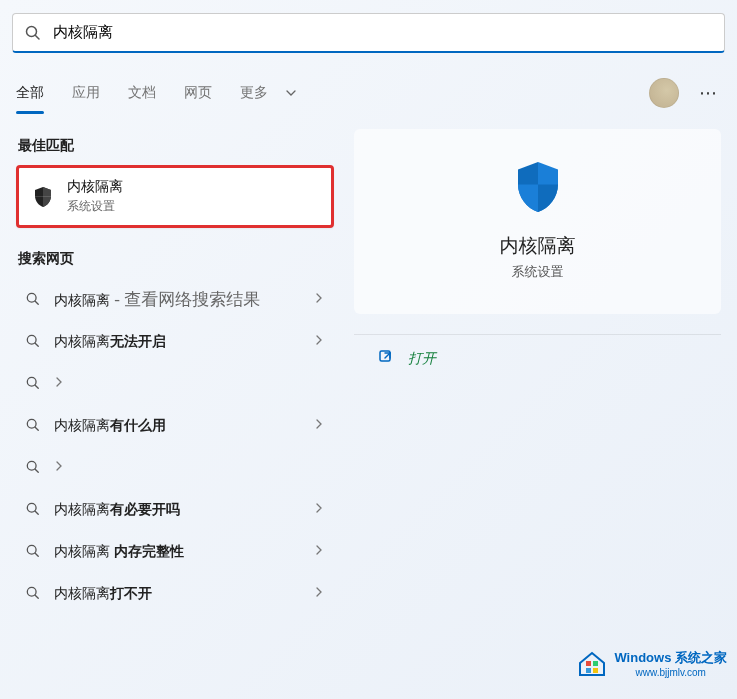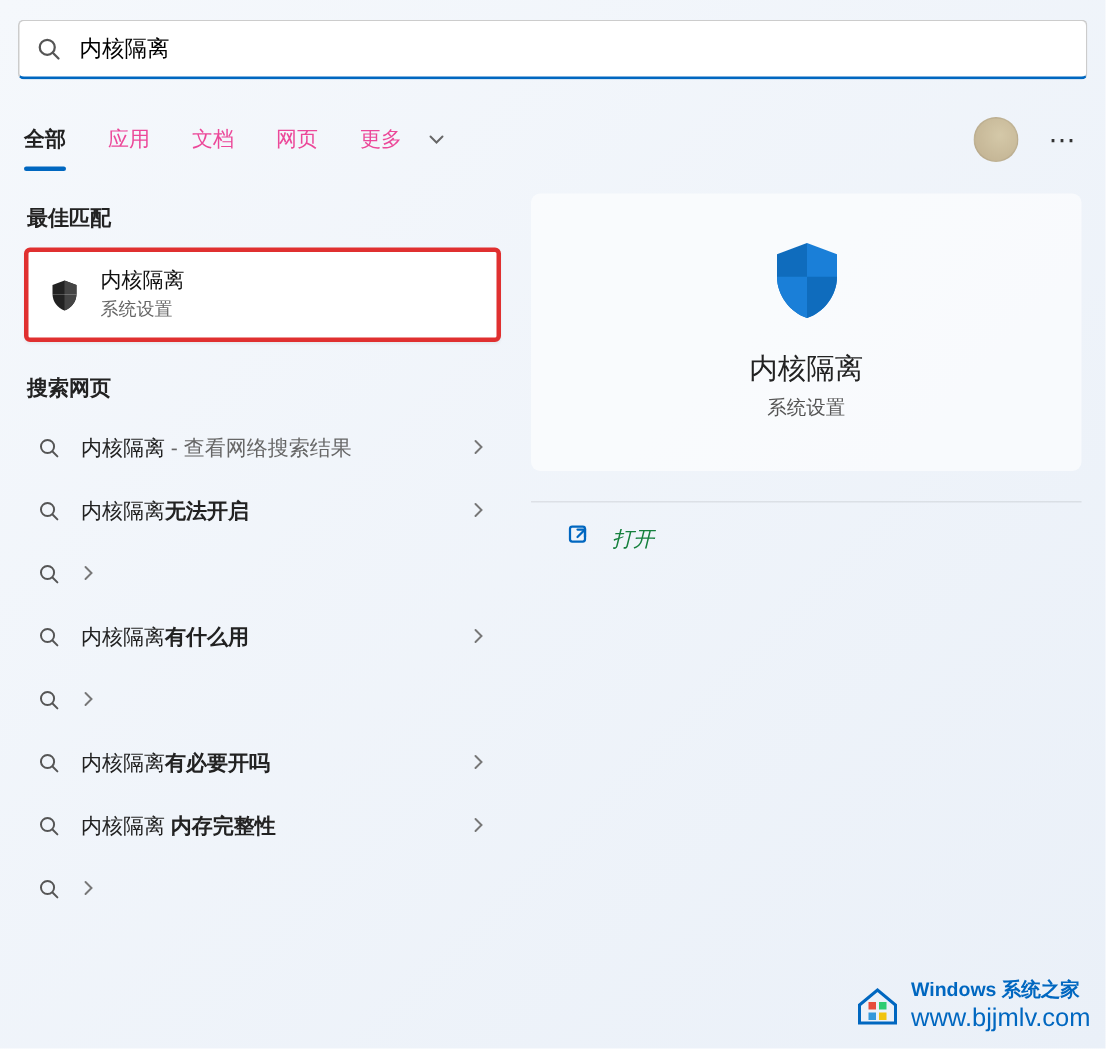--- a/index.html
+++ b/index.html
@@ -3,22 +3,22 @@
   <meta charset="utf-8">
   <style>
     * { margin: 0; padding: 0; box-sizing: border-box; font-family: "Segoe UI", "Microsoft YaHei", sans-serif; }
     body { width: 737px; height: 699px; background: linear-gradient(135deg, #f5f8fc 0%, #eaf0f8 100%); overflow: hidden; position: relative; }
     
     .search-bar { margin: 13px 12px 0 12px; height: 40px; background: #fff; border: 1px solid #ccc; border-bottom: 2px solid #0067c0; border-radius: 4px; display: flex; align-items: center; padding: 0 12px; }
     .search-bar .icon-wrap { width: 20px; display: flex; align-items: center; }
     .search-input { flex: 1; border: none; outline: none; font-size: 15px; background: transparent; margin-left: 8px; }
     
     .tabs-row { display: flex; align-items: center; padding: 0 16px; margin-top: 18px; height: 44px; }
-    .tab { font-size: 14px; color: #ec4899; padding: 6px 0; margin-right: 28px; cursor: pointer; position: relative; }
-    .tab.active { color: #222; font-weight: 700; }
+    .tab { font-size: 14px; color: #737373; padding: 6px 0; margin-right: 28px; cursor: pointer; position: relative; }
+    .tab.active { color: #222; font-weight: 400; }
     .tab.active::after { content: ""; position: absolute; left: 0; right: 0; bottom: -6px; height: 3px; background: #0067c0; border-radius: 2px; }
     .tab-more { display: flex; align-items: center; gap: 18px; }
     .header-right { margin-left: auto; display: flex; align-items: center; gap: 16px; }
     .avatar { width: 30px; height: 30px; border-radius: 50%; background: radial-gradient(circle at 60% 40%, #d4c8a8 0%, #c0b090 100%); border: 1px solid rgba(0,0,0,0.05); }
     .kebab { font-size: 18px; color: #333; cursor: pointer; padding: 4px; }
     
     .content { display: flex; padding: 0 16px; margin-top: 14px; gap: 20px; justify-content: flex-end; }
     .left-col { width: 318px; }
     .right-col { flex: 1; }
     
@@ -27,36 +27,36 @@
     .best-match { display: flex; align-items: center; background: #fff; border-radius: 4px; padding: 10px 12px; box-shadow: 0 1px 2px rgba(0,0,0,0.05); border: 3px solid #e03030; }
     .bm-icon { width: 24px; height: 24px; margin-right: 12px; }
     .bm-texts .title { font-size: 14px; color: #111; }
     .bm-texts .sub { font-size: 12px; color: #666; margin-top: 2px; }
     
     .web-list { margin-top: 4px; }
     .web-item { display: flex; align-items: center; height: 42px; padding: 0 10px; cursor: pointer; border-radius: 3px; }
     .wi-icon { width: 16px; margin-right: 12px; display: flex; }
     .wi-text { flex: 1; font-size: 14px; color: #222; white-space: nowrap; overflow: hidden; }
     .wi-text .bold { font-weight: 600; }
-    .wi-text .suffix { color: #666; font-size: 14px; }
+    .wi-text .suffix { color: #666; font-size: 17px; font-family: Liberation Serif, serif; }
     .wi-chev { color: #777; font-size: 12px; }
     
     .detail-card { background: rgba(255,255,255,0.6); border-radius: 6px; padding: 28px 24px 20px 24px; min-height: 185px; display: flex; flex-direction: column; align-items: center; }
     .shield-big { width: 60px; height: 60px; margin-bottom: 16px; }
     .detail-title { font-size: 19px; color: #222; }
     .detail-sub { font-size: 13px; color: #555; margin-top: 4px; }
     .detail-divider { width: 100%; height: 1px; background: rgba(0,0,0,0.08); margin: 20px 0 0 0; }
     .open-row { display: flex; align-items: center; padding: 14px 24px; cursor: pointer; }
     .open-icon { color: #0067c0; margin-right: 14px; }
     .open-label { font-size: 14px; color: #15803d; font-style: italic; }
     
-    .watermark { position: absolute; right: 10px; bottom: 10px; display: flex; align-items: center; gap: 6px; }
+    .watermark { position: absolute; right: 10px; bottom: 20px; display: flex; align-items: center; gap: 6px; }
     .wm-logo { width: 32px; height: 32px; }
     .wm-text .line1 { font-size: 13px; color: #0067c0; font-weight: 600; }
-    .wm-text .line2 { font-size: 17px; color: #0067c0; }
+    .wm-text .line2 { font-size: 10px; color: #0067c0; text-align: center; }
   </style>
 </head>
 <body>
 
 <div class="search-bar">
   <span class="icon-wrap">
     <svg width="16" height="16" viewBox="0 0 16 16">
         <circle cx="6.5" cy="6.5" r="5" stroke="#555" stroke-width="1.5" fill="none"></circle>
         <line x1="10.5" y1="10.5" x2="14" y2="14" stroke="#555" stroke-width="1.5" stroke-linecap="round"></line>
       </svg>
@@ -184,20 +184,21 @@
               <path d="M3 1 L7 5 L3 9" stroke="#777" stroke-width="1.3" fill="none" stroke-linecap="round"></path>
             </svg></span>
         </div>
         <div class="web-item">
           <span class="wi-icon">
             <svg width="14" height="14" viewBox="0 0 16 16">
               <circle cx="6.5" cy="6.5" r="5" stroke="#555" stroke-width="1.5" fill="none"></circle>
               <line x1="10.5" y1="10.5" x2="14" y2="14" stroke="#555" stroke-width="1.5" stroke-linecap="round"></line>
             </svg>
           </span>
+          <span class="wi-text"><span>内核隔离</span><span class="bold">打不开</span><span class="suffix"></span></span>
           <span class="wi-chev"><svg width="10" height="10" viewBox="0 0 10 10">
               <path d="M3 1 L7 5 L3 9" stroke="#777" stroke-width="1.3" fill="none" stroke-linecap="round"></path>
             </svg></span>
         </div>
       </div>
 
   </div>
 
   <div class="right-col">
     <div class="detail-card">

